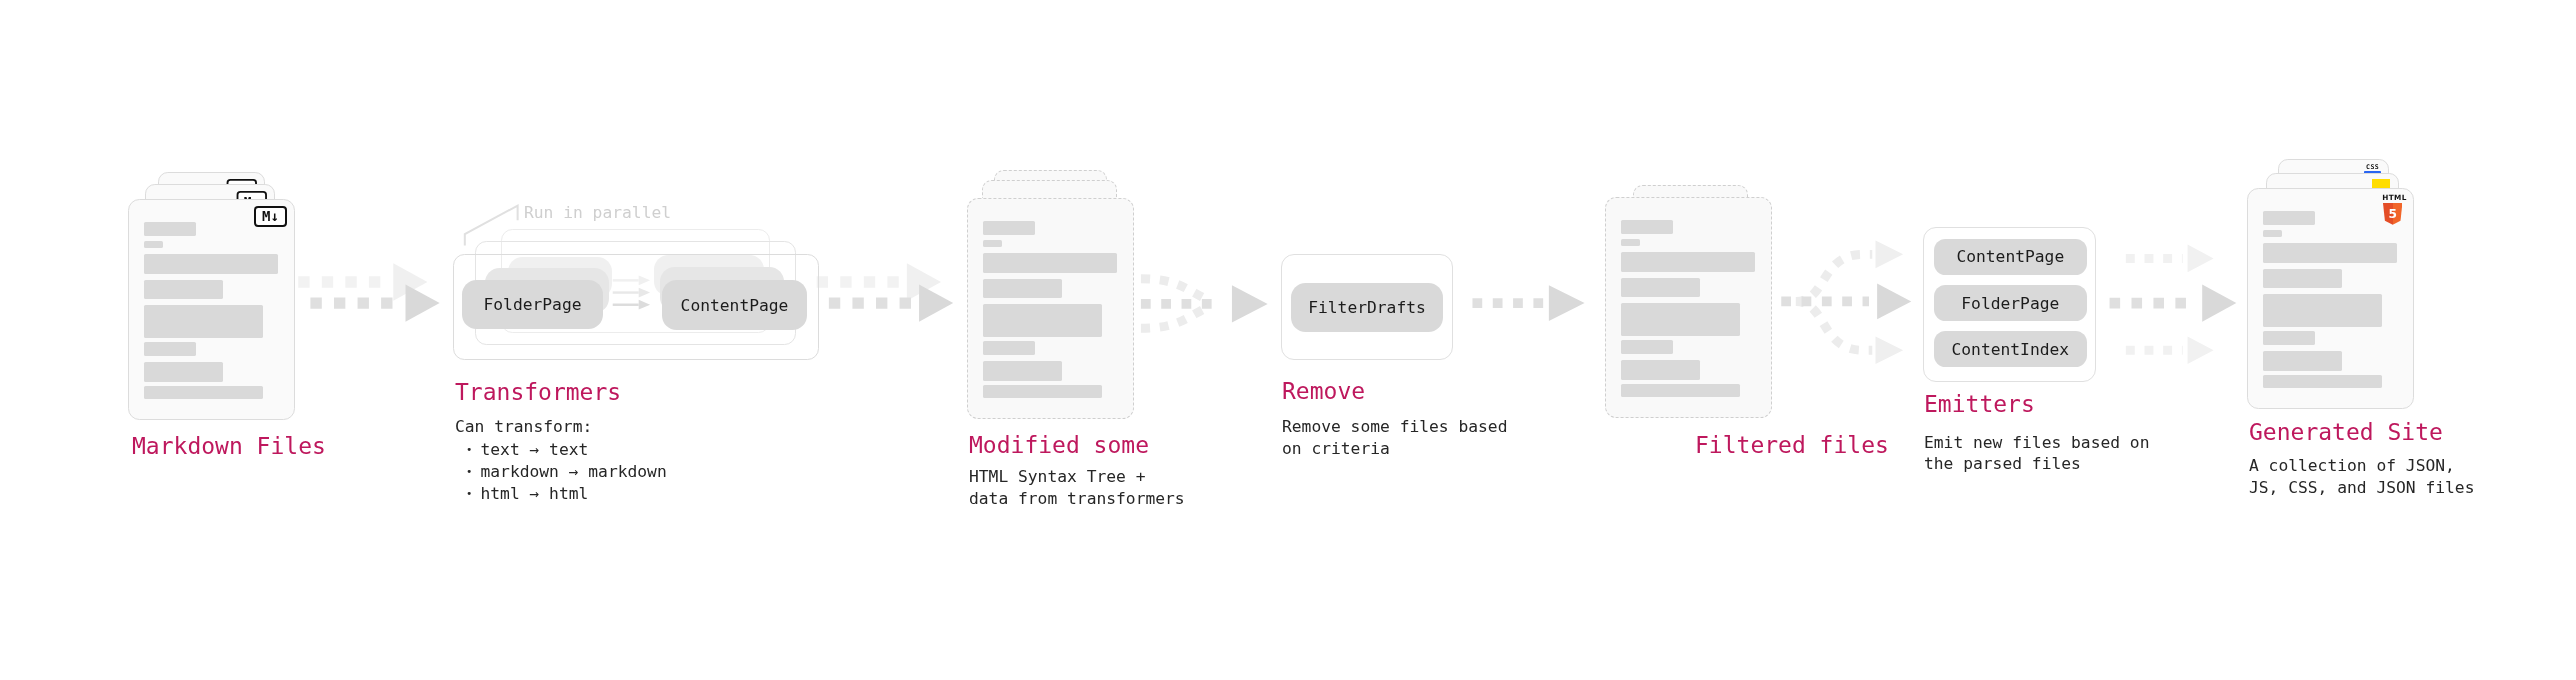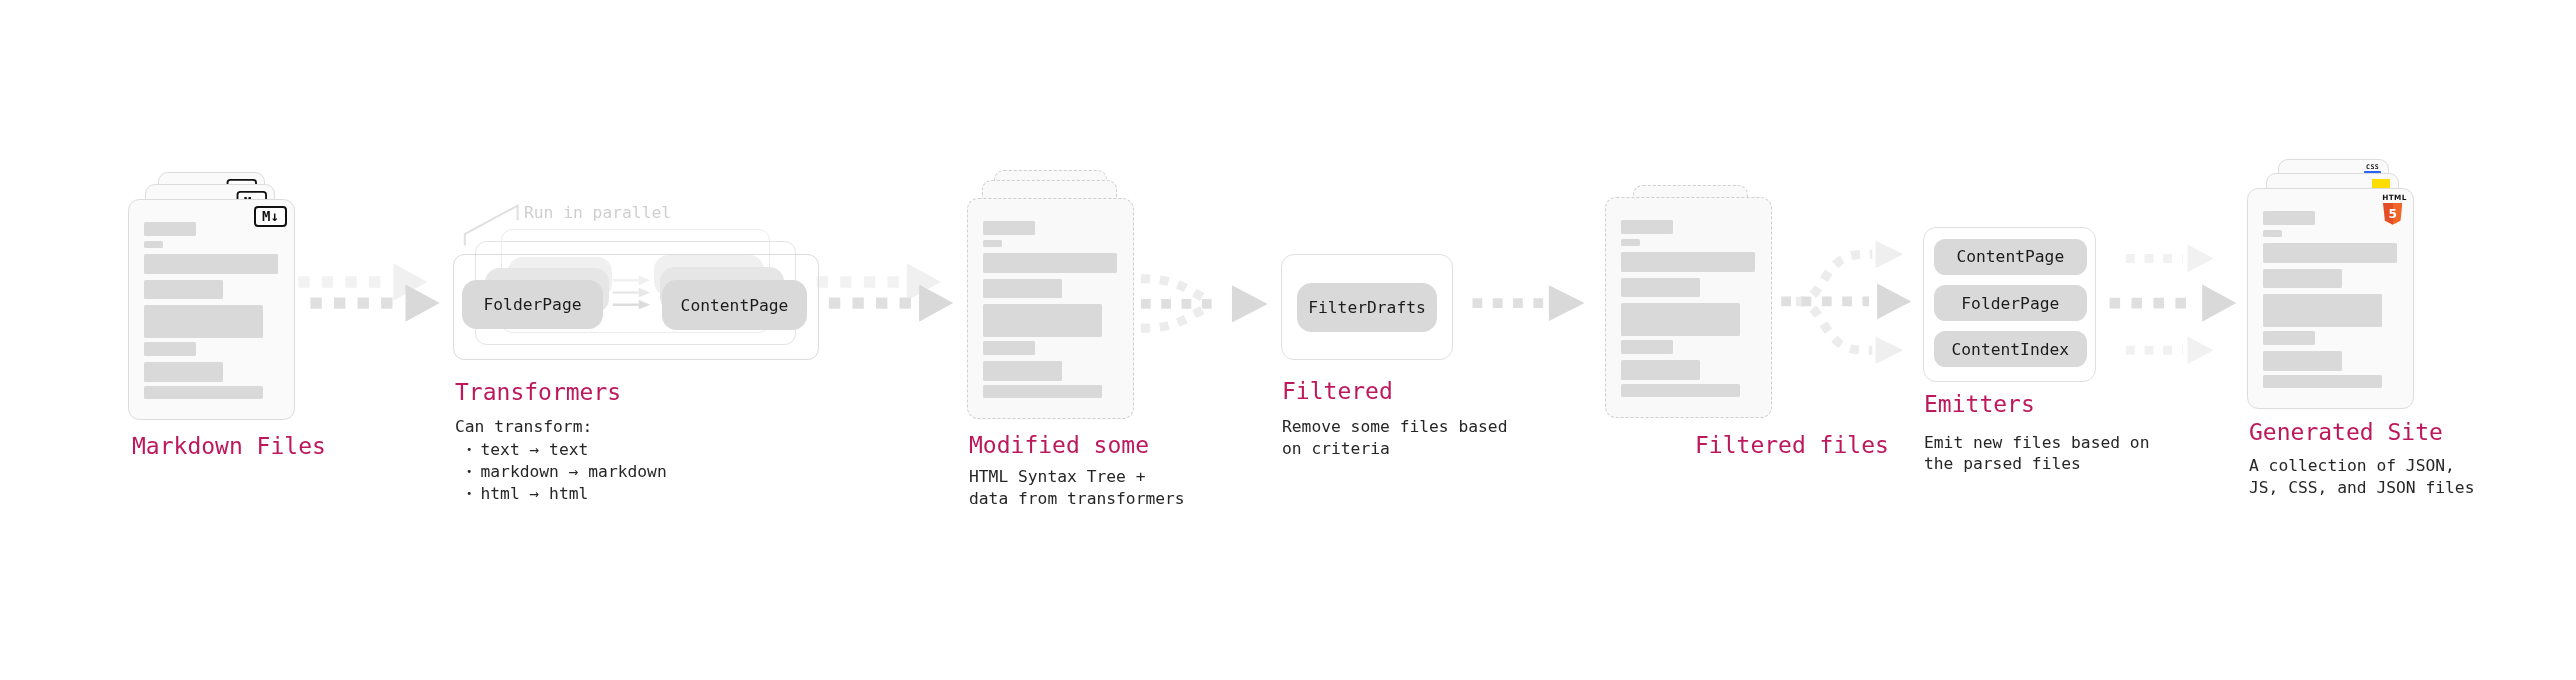--- a/index.html
+++ b/index.html
@@ -60,21 +60,21 @@
 
   
   .mod-peek2{left:994px;top:170px;width:113px;height:41px;}
   .mod-peek1{left:982px;top:180px;width:135px;height:49px;}
   .mod-front{left:967px;top:198px;}
   .flt-peek1{left:1633px;top:185px;width:115px;height:49px;}
   .flt-front{left:1605px;top:197px;}
 
   
   .filters-panel{left:1281px;top:254px;width:172px;height:106px;display:flex;align-items:center;justify-content:center;}
-  .filters-pill{position:relative;width:140px;height:49px;text-align:center;}
+  .filters-pill{position:relative;width:152px;height:49px;text-align:center;}
 
   
   .emitters-panel{left:1923px;top:227px;width:173px;height:155px;}
   .em-pill{left:9.8px;width:153px;height:36px;border-radius:11.4px;}
   .em-p1{top:10.6px}.em-p2{top:57px}.em-p3{top:103px}
 
   
   .gs-back2{left:2278px;top:159px;width:111px;height:81px;}
   .gs-back1{left:2266px;top:173px;width:133px;height:89px;}
   .gs-front{left:2247px;top:188px;padding-left:7px;}
@@ -214,21 +214,21 @@
     </div>
     <div class="heading" style="left:969px;top:433px">Modified some</div>
     <div class="descline" style="left:969px;top:466px">HTML Syntax Tree +</div>
     <div class="descline" style="left:969px;top:488px">data from transformers</div>
   </div>
 
   <div>
     <div class="panel filters-panel">
       <div class="pill filters-pill">FilterDrafts</div>
     </div>
-    <div class="heading" style="left:1282px;top:379px">Filtered</div>
+    <div class="heading" style="left:1282px;top:379px">Remove</div>
     <div class="descline" style="left:1282px;top:416px">Remove some files based</div>
     <div class="descline" style="left:1282px;top:438px">on criteria</div>
   </div>
 
   <div>
     <div class="peek dashed flt-peek1"></div>
     <div class="file-card dashed flt-front">
       <div class="bar b1"></div>
       <div class="bar b2"></div>
       <div class="bar b3"></div>

